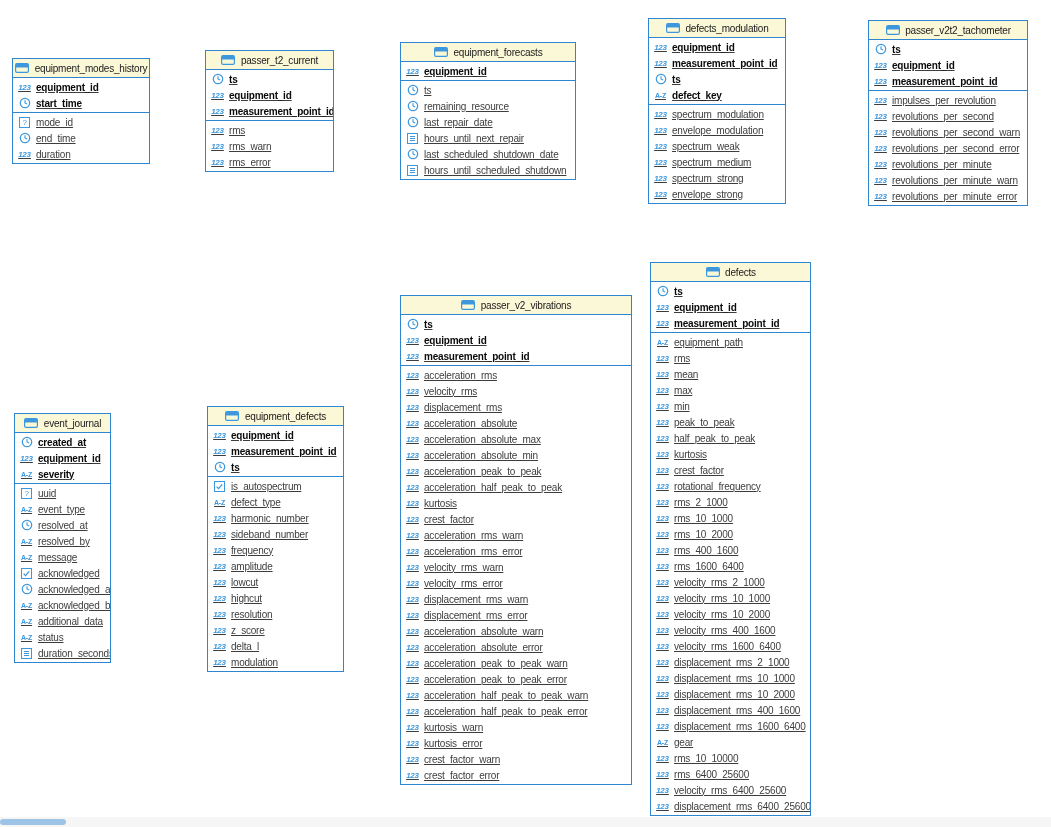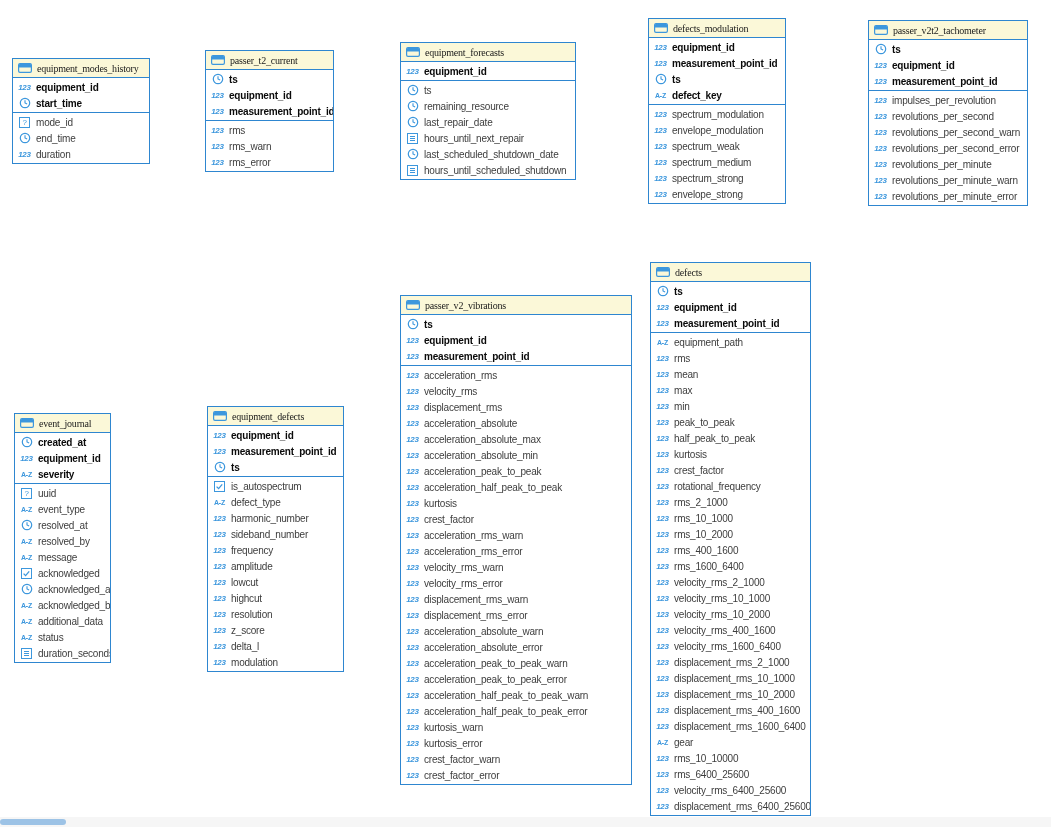--- a/index.html
+++ b/index.html
@@ -11,25 +11,25 @@
   #canvas { position:absolute; inset:0; }
   .entity {
     position:absolute; box-sizing:border-box; background:#ffffff;
     border:1px solid var(--border,#2e86d0);
     font-size:10px; letter-spacing:-0.2px; color:#3d3d3d;
   }
   .entity-header {
     height:19px; box-sizing:border-box;
     background:var(--hdr,#fbf8d8);
     border-bottom:1px solid var(--border,#2e86d0);
-    display:flex; align-items:center; justify-content:flex-start; gap:5px;
+    display:flex; align-items:center; justify-content:center; gap:5px;
     padding:0 4px; white-space:nowrap; overflow:hidden;
-    font-size:10px; color:#1a1a1a;font-family:Liberation Serif, serif;
+    font-size:10px; color:#1a1a1a;
   }
-  .section { padding:1px 0; }
+  .section { padding:1px 0;text-decoration:underline; }
   .section.cols { border-top:1px solid var(--border,#2e86d0); }
   .row {
     height:16px; display:flex; align-items:center; gap:4px;
     padding:0 3px 0 4px; white-space:nowrap; overflow:hidden;
   }
   .row .label { color:#3d3d3d; }
   .row.pk .label { color:#0a0a0a; font-weight:bold; }
   .icon {
     flex:0 0 auto; width:15px; display:flex; align-items:center; justify-content:center;
     color:var(--blue,#3c97dd);

